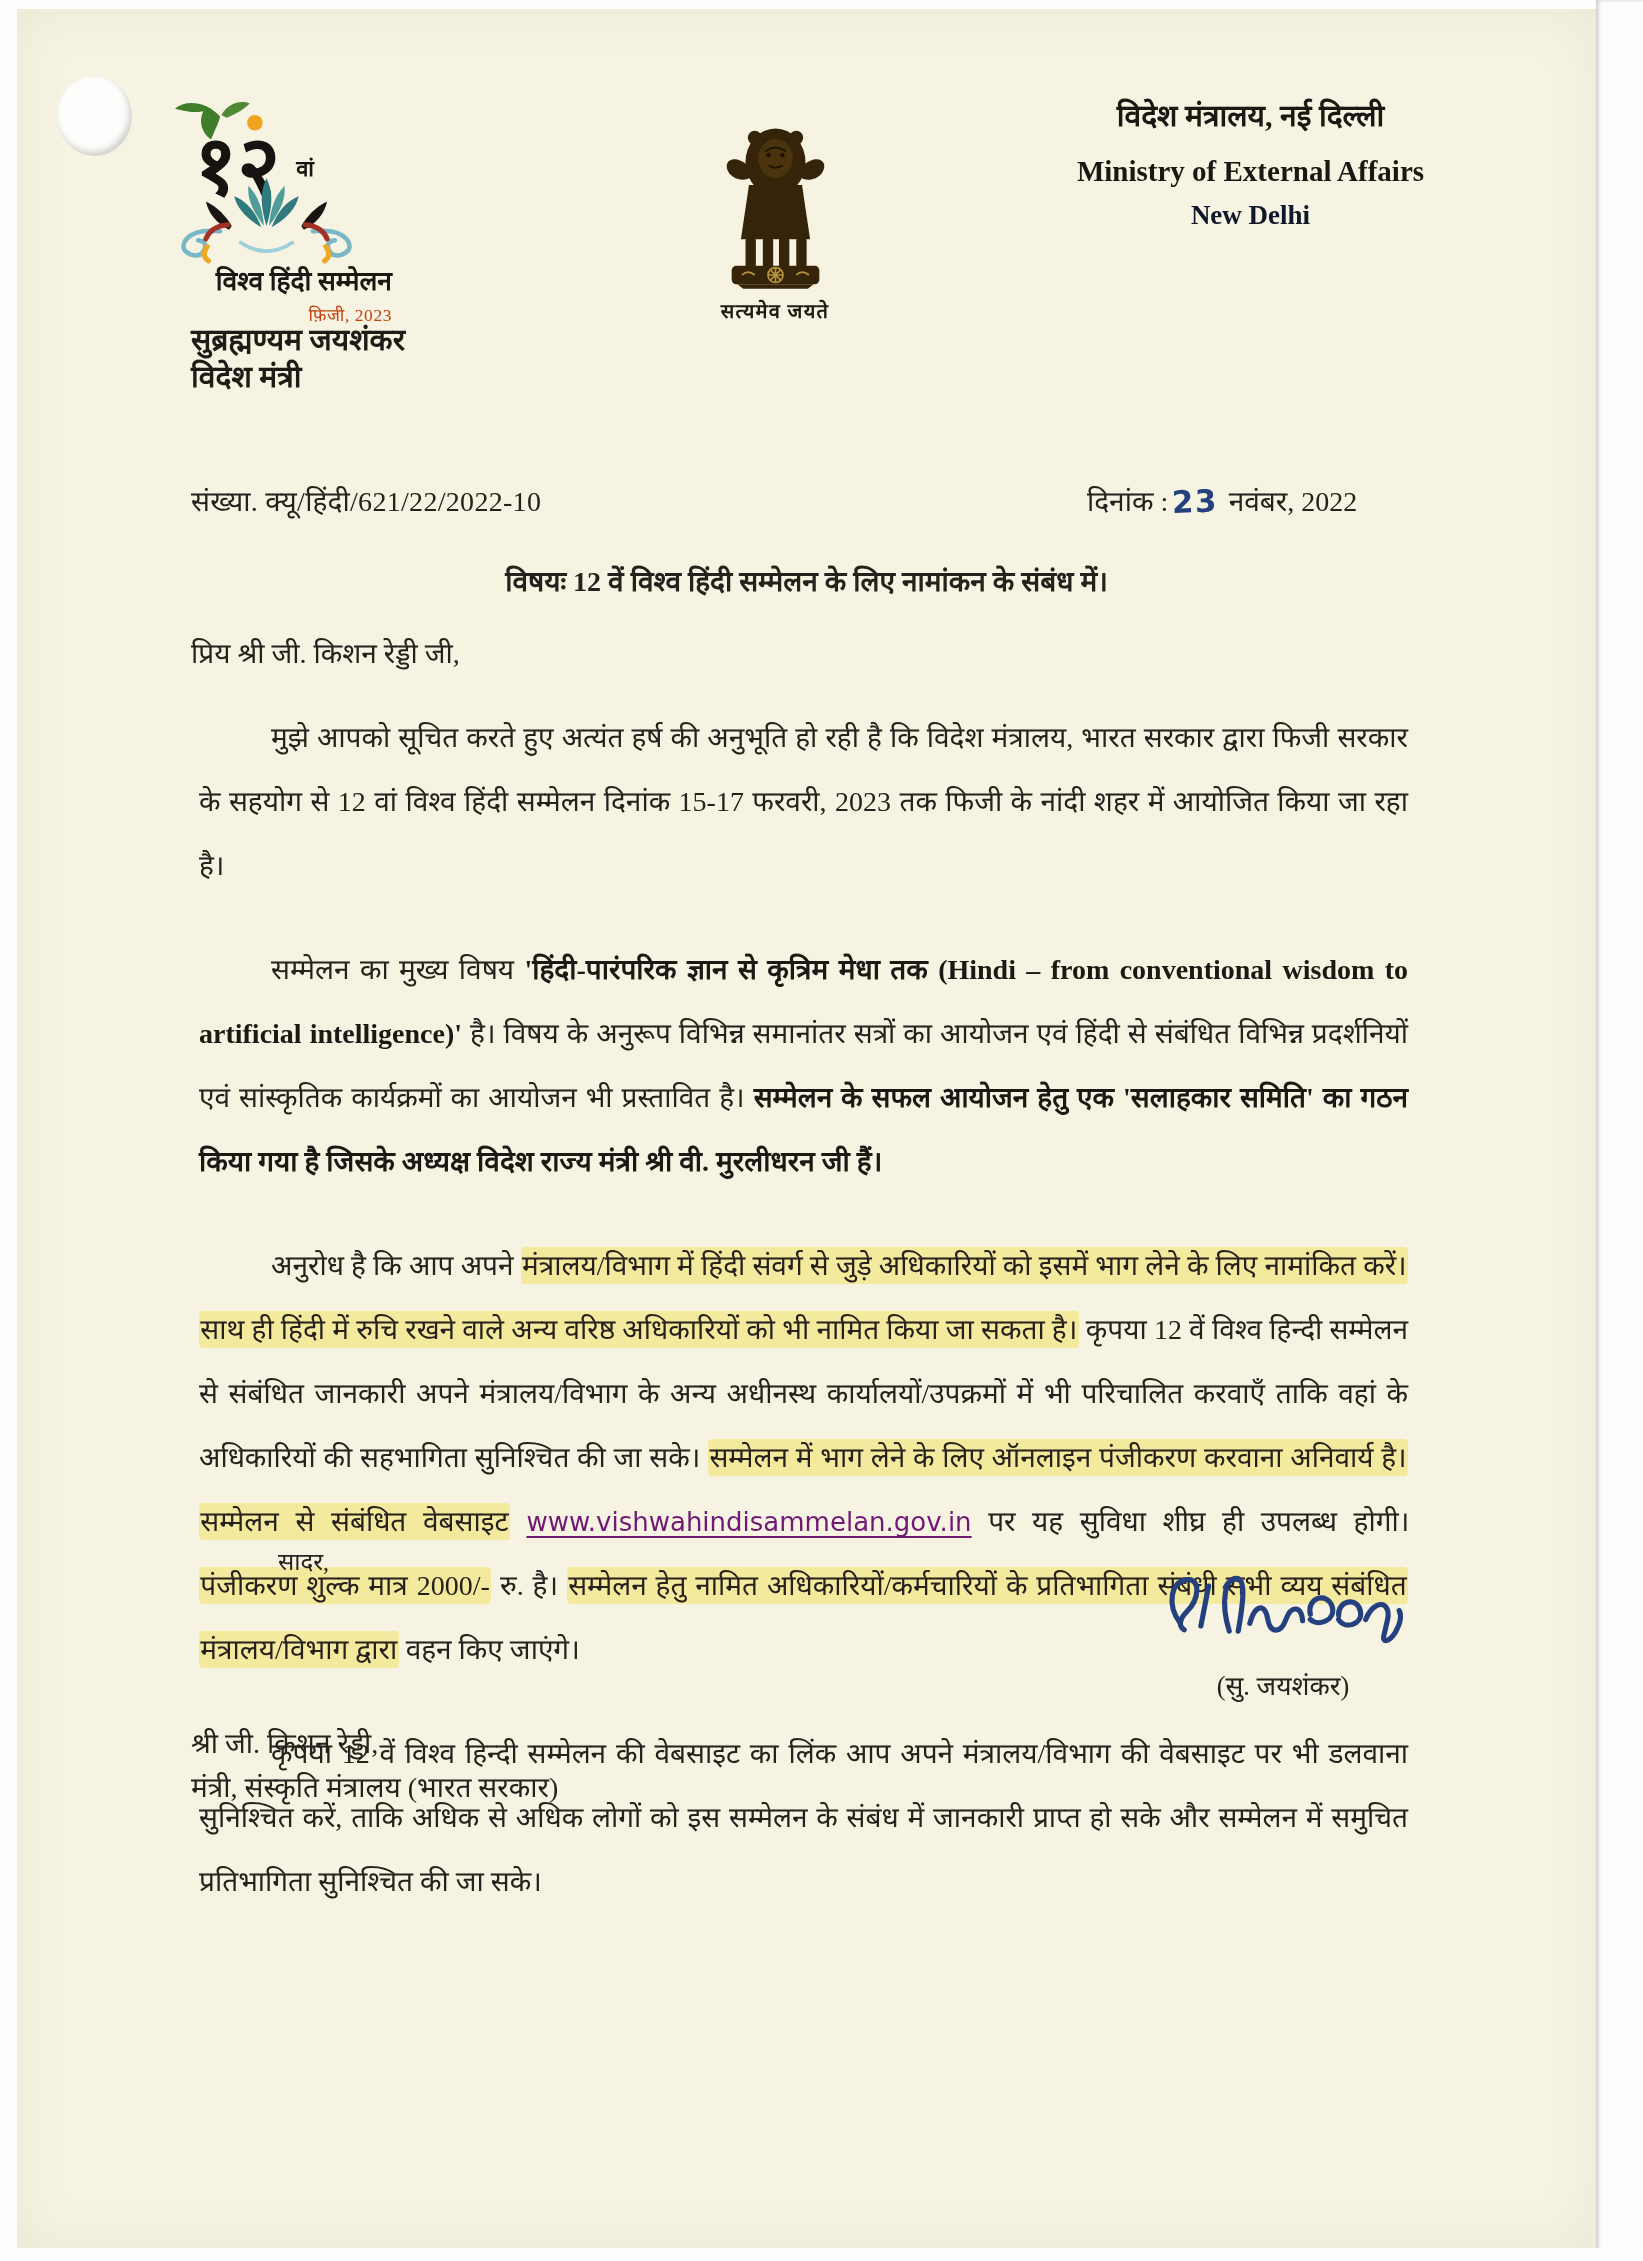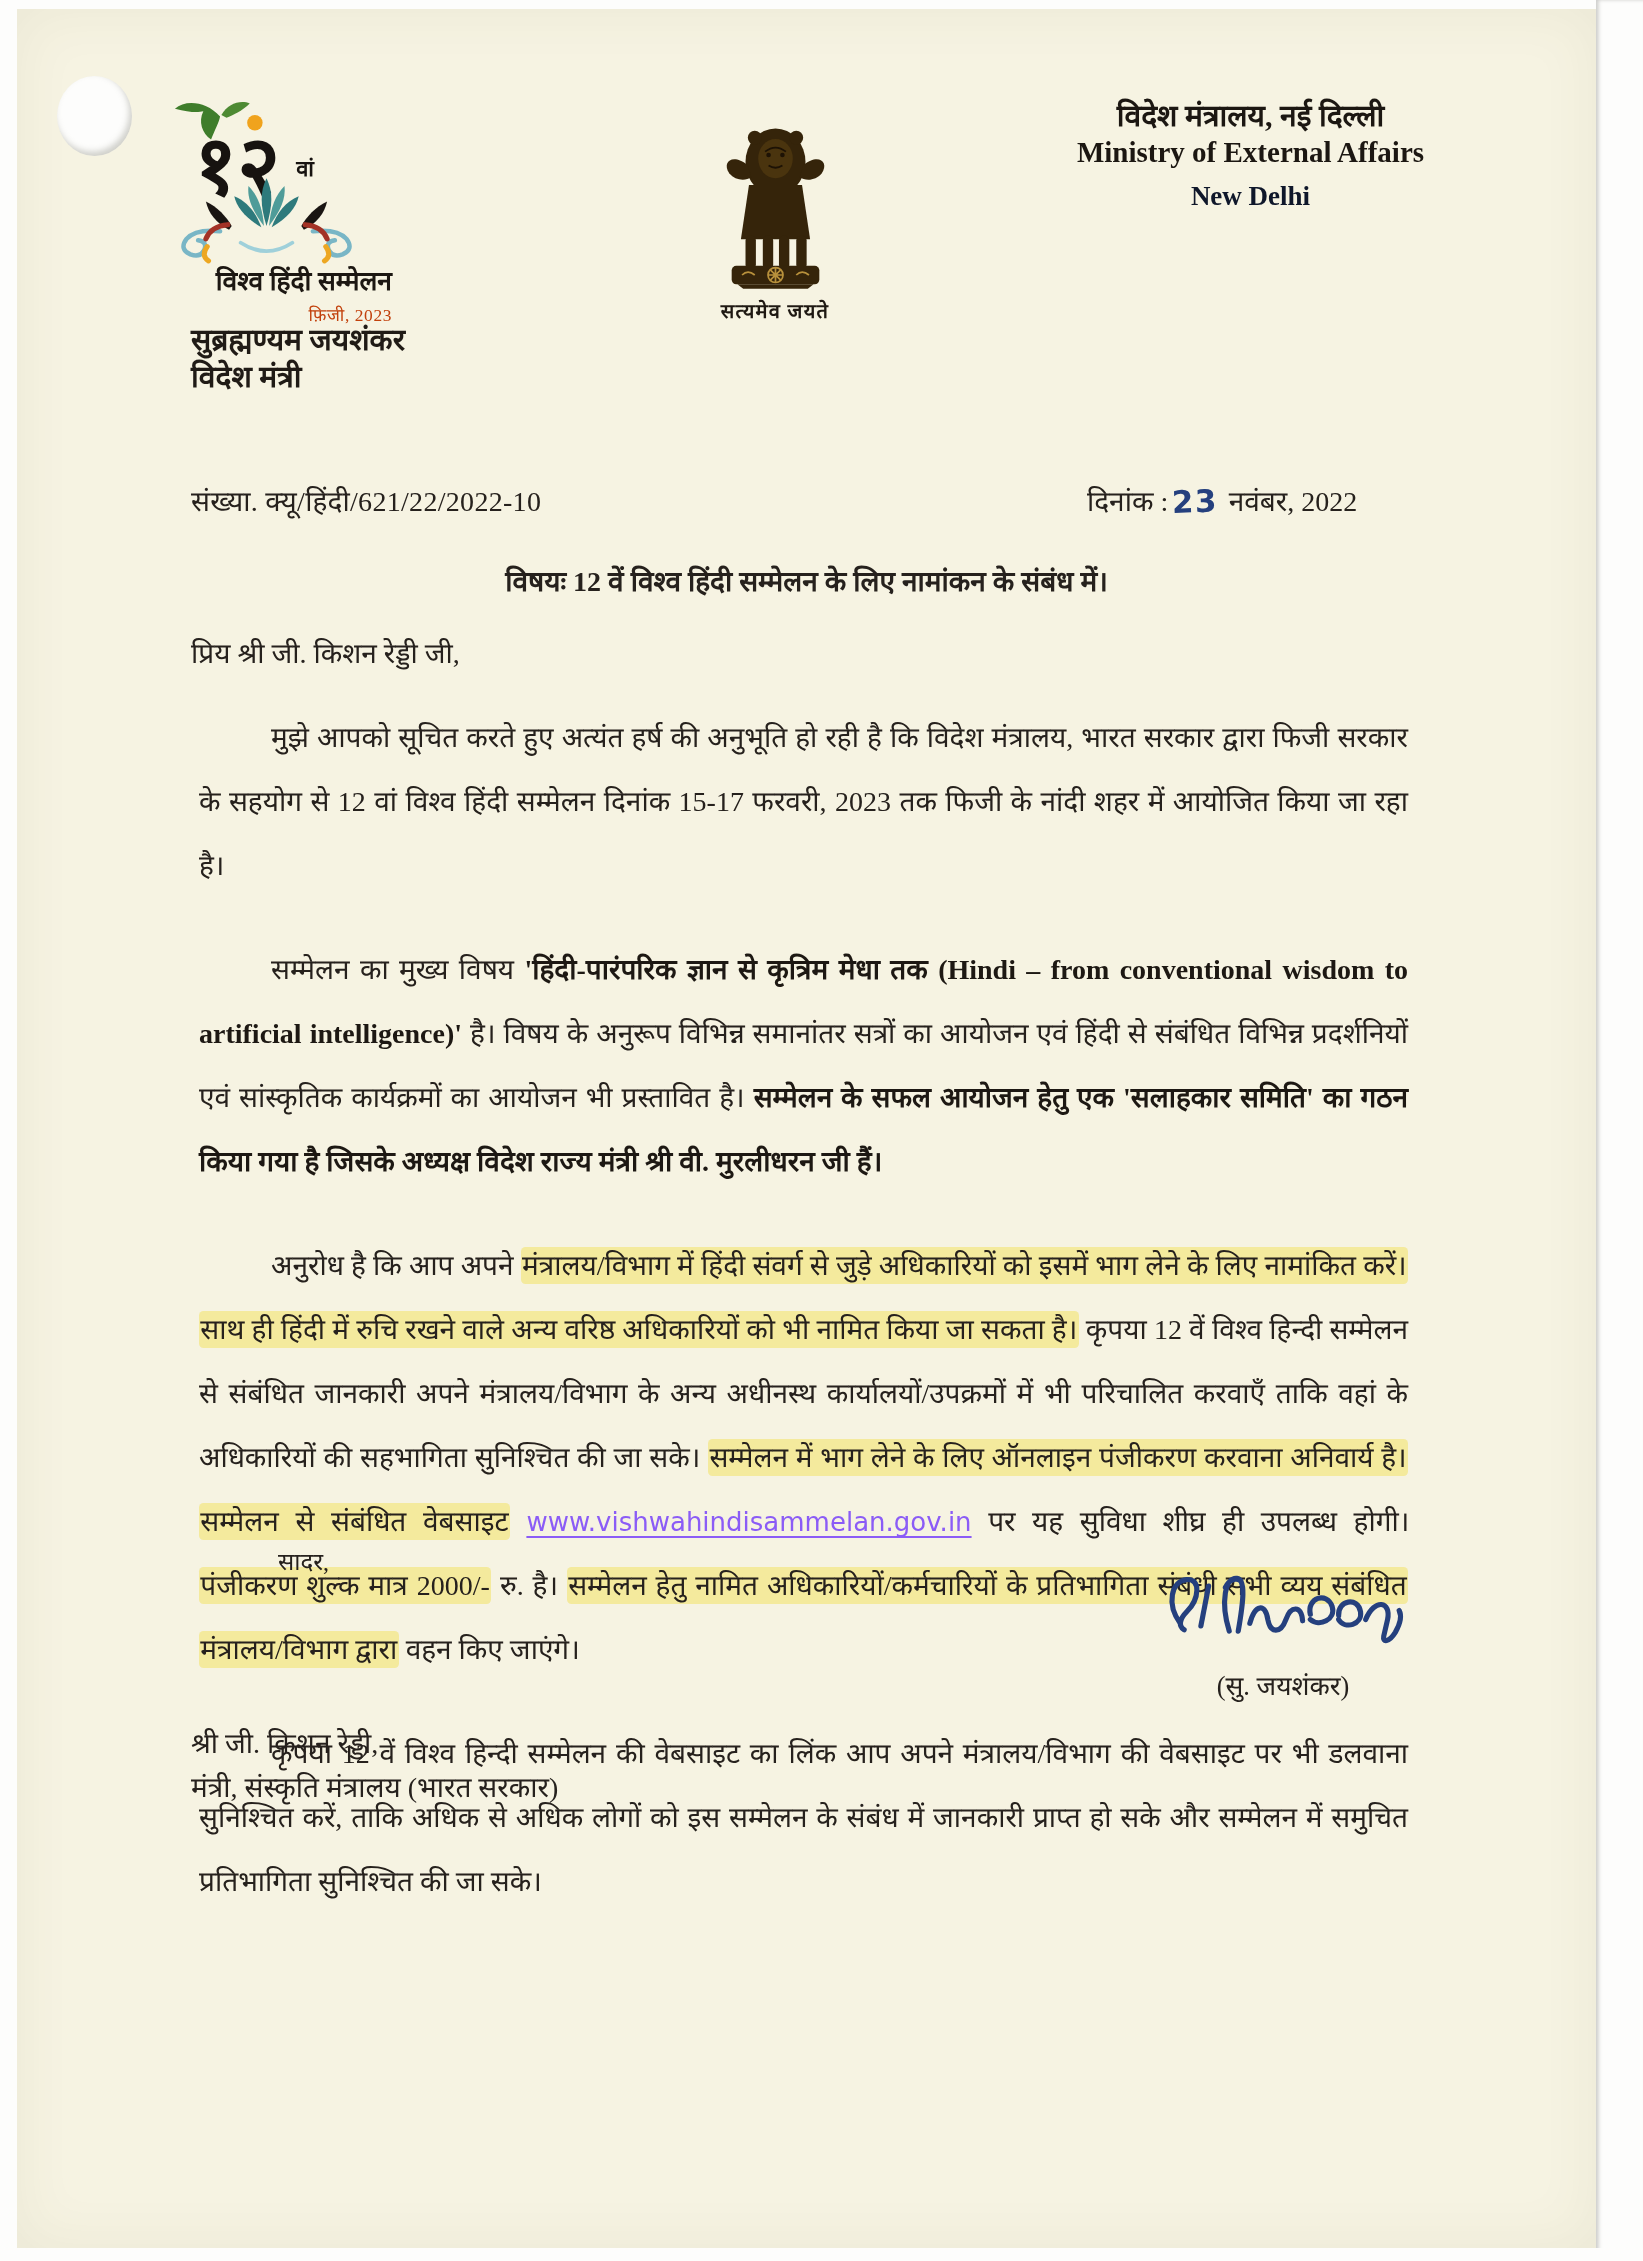--- a/index.html
+++ b/index.html
@@ -24,21 +24,21 @@
   
   .logo-block{position:absolute;left:141px;top:97px;width:251px;text-align:right;z-index:2;}
   .logo-block svg{display:block;margin:0 auto;}
   .logo-title{font-weight:bold;font-size:26.4px;color:#1c1712;margin-top:-3.9px;}
   .logo-sub{font-size:17.4px;color:#c2410c;margin-top:3.9px;letter-spacing:0.6px;}
   .sender-block{position:absolute;left:191px;top:321px;font-weight:bold;font-size:30px;line-height:37px;color:#201b16;z-index:2;}
   .emblem-block{position:absolute;left:704px;top:117px;width:142px;text-align:center;z-index:2;}
   .motto{font-weight:bold;font-size:20px;color:#1e1812;margin-top:5.2px;letter-spacing:1.3px;}
   .ministry-block{position:absolute;left:1025px;top:94px;width:451px;text-align:center;z-index:2;}
   .m-hi{font-weight:bold;font-size:30px;color:#1c1712;}
-  .m-en{font-weight:bold;font-size:29px;margin-top:1px;color:#1c1712;}
+  .m-en{font-weight:bold;font-size:29px;margin-top:20px;color:#1c1712;}
   .m-city{font-weight:bold;font-size:27px;margin-top:12px;color:#0f172a;}
   
   .meta-row{position:absolute;left:0;top:481px;width:1644px;z-index:2;font-size:28px;}
   .ref{position:absolute;left:191px;top:0;letter-spacing:0.3px;}
   .date-line{position:absolute;left:1087px;top:0;}
   .handwritten-blue{
     color:#25407e;font-weight:bold;font-size:31px;display:inline-block;
     transform:rotate(-2deg) translateY(1.3px);font-family:"DejaVu Sans",sans-serif;letter-spacing:1.3px;padding:0 3.9px;
   }
   .subject{position:absolute;left:17px;right:48px;top:561px;text-align:center;font-weight:bold;font-size:28px;z-index:2;}
@@ -49,21 +49,21 @@
     margin:0 0 40px 8px;font-size:28px;line-height:64px;text-align:justify;
     text-indent:72px;color:#26211d;
   }
   .body-text b{font-weight:bold;color:#1d1813;}
   mark{
     background:rgba(243,232,145,.85);color:inherit;padding:2.6px 1.3px;border-radius:4.5px;
     -webkit-box-decoration-break:clone;box-decoration-break:clone;
   }
   .url{
     font-family:"DejaVu Sans","Liberation Sans",sans-serif;font-size:26px;
-    text-decoration:underline;text-decoration-thickness:1.9px;text-underline-offset:5.2px;color:#8b5cf6;
+    text-decoration:underline;text-decoration-thickness:1.9px;text-underline-offset:5.2px;color:#701a75;
   }
   
   .valediction{position:absolute;left:278px;top:1544px;font-size:24px;z-index:2;}
   .signature-svg{position:absolute;left:1153px;top:1559px;z-index:2;}
   .sig-name{position:absolute;left:1154px;top:1667px;width:258px;text-align:center;font-size:26.4px;z-index:2;}
   .addressee{position:absolute;left:191px;top:1722px;font-size:28px;line-height:44px;z-index:2;}
 </style>
 </head>
 <body>
 

